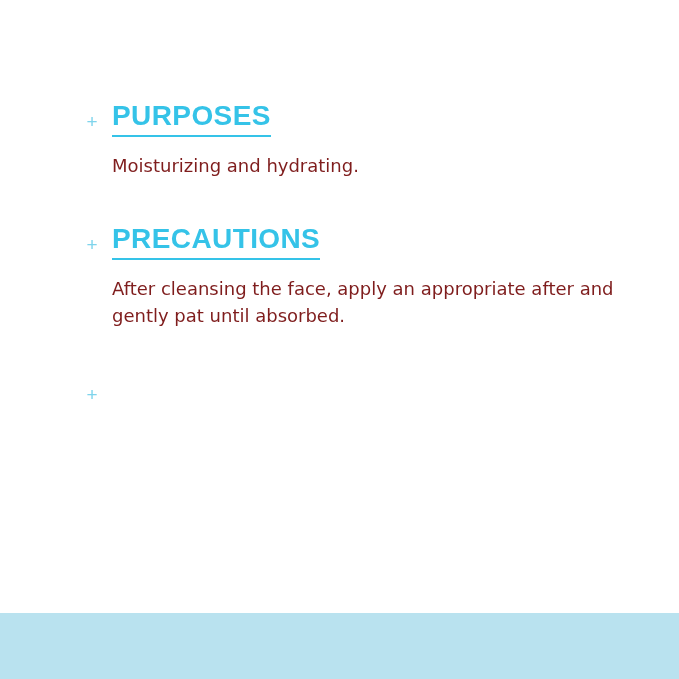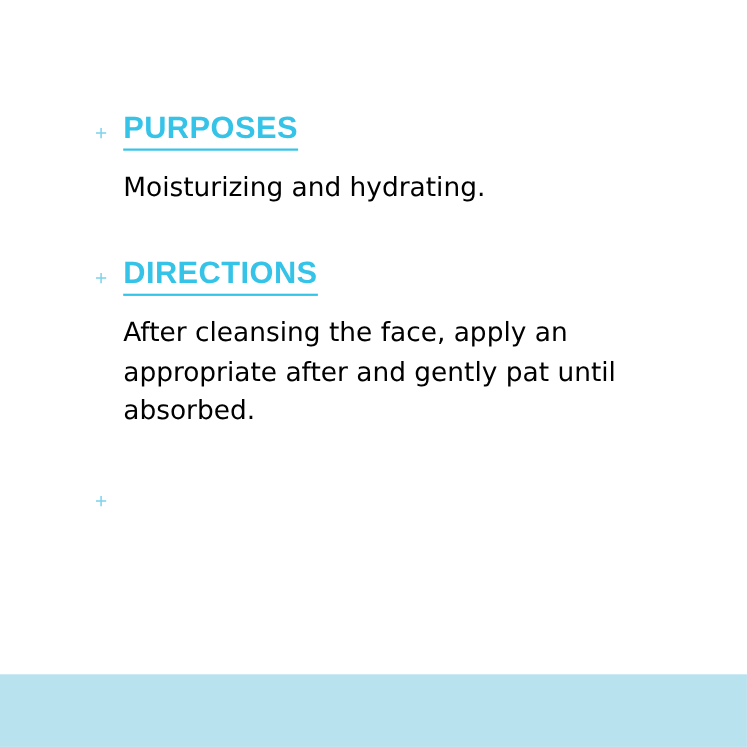--- a/index.html
+++ b/index.html
@@ -49,23 +49,23 @@
     padding-bottom: 3px;
     font-size: 28px;
     font-weight: bold;
     letter-spacing: 0.4px;
     color: #35c3e8;
     border-bottom: 2px solid #35c3e8;
     font-family: "Liberation Sans", sans-serif;
   }
   .section-body {
     margin: 16px 0 0 28px;
-    font-size: 24px;
+    font-size: 18px;
     line-height: 1.47;
-    color: #000000;
+    color: #7f1d1d;
     max-width: 510px;
     font-family: "DejaVu Sans", sans-serif;
     font-weight: 400;
   }
   .section.directions .section-body,
   .section.precautions .section-body {
     max-width: 520px;
   }
   .footer-band {
     position: absolute;
@@ -84,21 +84,21 @@
   <div class="content">
 
     <div class="section purposes">
       <span class="plus-icon">+</span>
       <h2 class="section-heading">PURPOSES</h2>
       <p class="section-body">Moisturizing and hydrating.</p>
     </div>
 
     <div class="section directions">
       <span class="plus-icon">+</span>
-      <h2 class="section-heading">DIRECTIONS</h2>
+      <h2 class="section-heading">PRECAUTIONS</h2>
       <p class="section-body">After cleansing the face, apply an appropriate after and gently pat until absorbed.</p>
     </div>
 
     <div class="section precautions">
       <span class="plus-icon">+</span>
     </div>
 
   </div>
 
   <div class="footer-band"></div>

